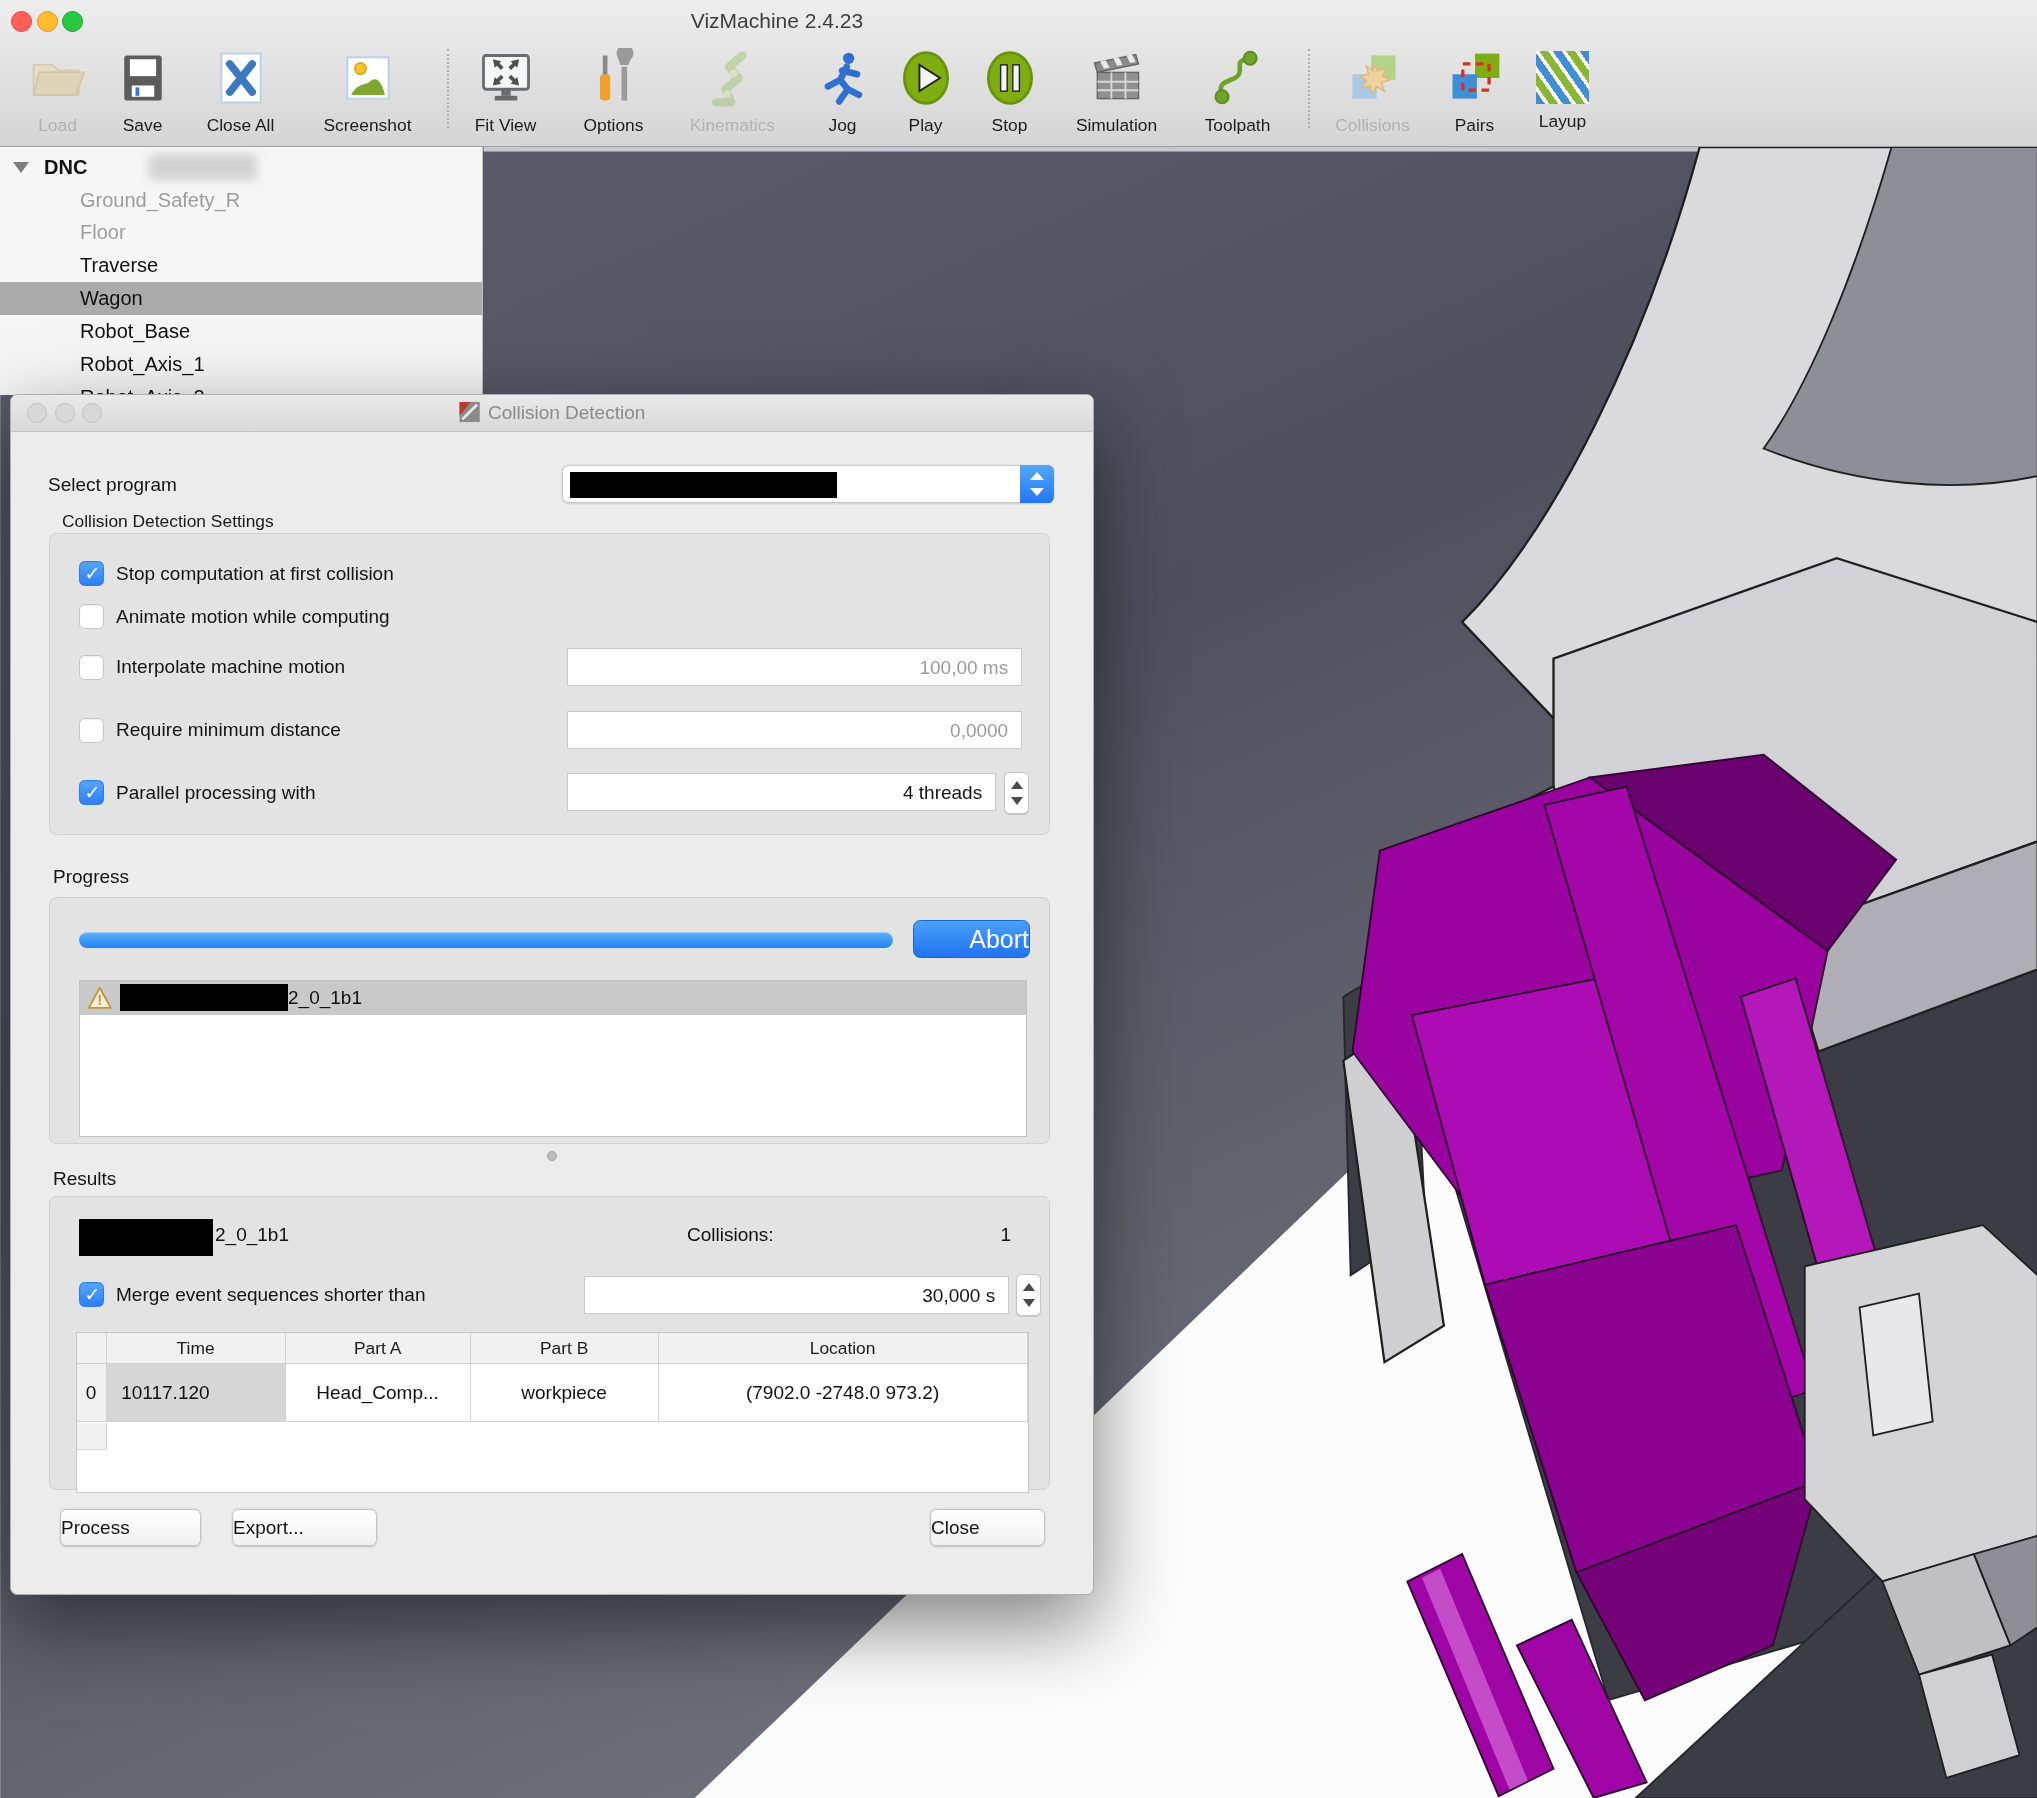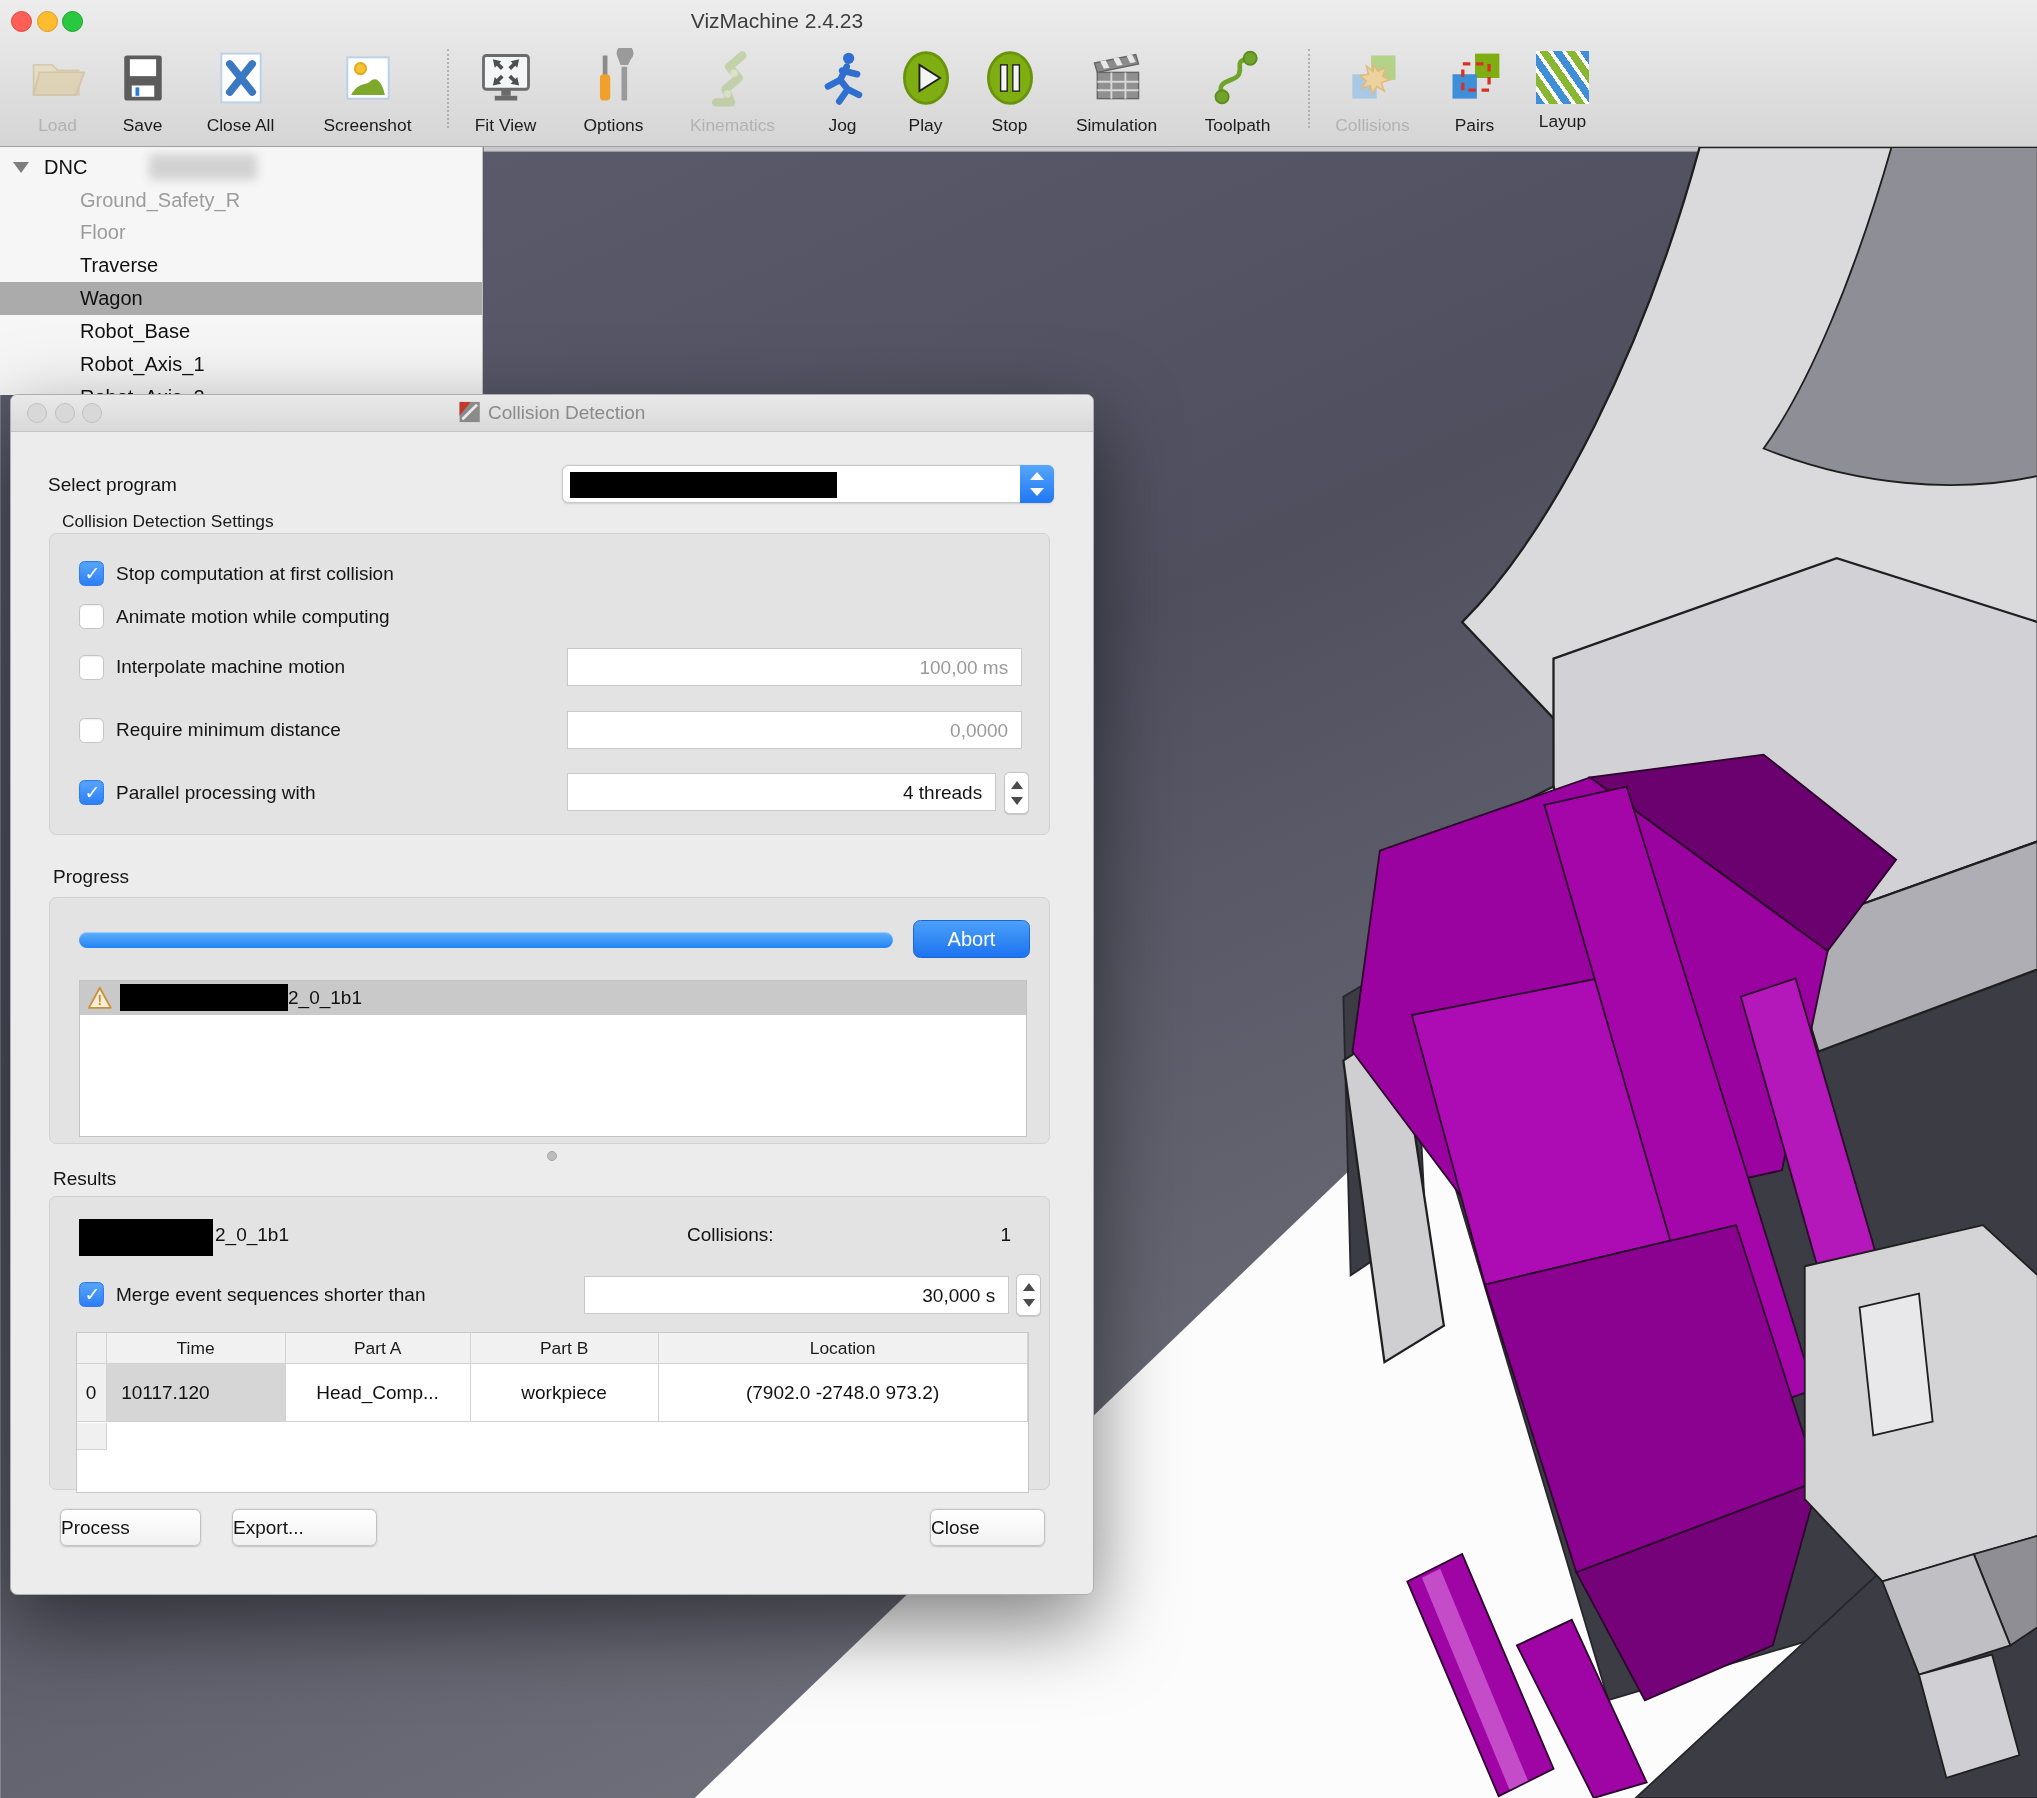--- a/index.html
+++ b/index.html
@@ -28,21 +28,21 @@
     border-left:2.7px dotted #b0b0b0; }
   
   .viewport { position:absolute; left:0; top:147px; width:2038px; height:1651px; }
   .viewport svg { display:block; }
   
   .sidebar { position:absolute; left:0; top:147px; width:483px; height:248px;
     background:#f6f6f6; border-right:0.9px solid #bfbfbf; overflow:hidden; }
   .tree-row { position:absolute; left:0; width:100%; height:33px; line-height:33px;
     font-size:20px; white-space:nowrap; }
   .tree-row .lbl { position:absolute; left:80px; }
-  .tree-root  { font-weight:normal; }
+  .tree-root  { font-weight:bold; }
   .tree-root .lbl { left:44px; }
   .tree-row.dim .lbl { color:#9c9c9c; }
   .tree-row.sel { background:#ababab; }
   .disclosure { position:absolute; left:12.8px; top:11px; width:0; height:0;
     border-left:8.2px solid transparent; border-right:8.2px solid transparent;
     border-top:11px solid #7e7e7e; }
   .tree-redact { position:absolute; left:149px; top:3.7px; width:108px; height:25.6px;
     background:#d2d2d2; filter:blur(4.6px); border-radius:3.7px; }
   
   .dialog { position:absolute; left:10px; top:394px; width:1084px; height:1201px;
@@ -91,22 +91,22 @@
     border-left:6.4px solid transparent; border-right:6.4px solid transparent;
     border-bottom:8.2px solid #4a4a4a; }
   .stepper::after { content:""; position:absolute; left:50%; bottom:8.2px; transform:translateX(-50%);
     border-left:6.4px solid transparent; border-right:6.4px solid transparent;
     border-top:8.2px solid #4a4a4a; }
   
   .progressbar { position:absolute; left:29px; top:34px; width:814px; height:15.5px;
     border-radius:8.2px; background:linear-gradient(#5fb0f9,#2283f2);
     box-shadow:inset 0 0.9px 0.9px rgba(255,255,255,.4); }
   .btn-blue { position:absolute; background:linear-gradient(#4ba0fa,#1d73ef);
-    border:0.9px solid #1a66d8; border-radius:7.3px; color:#fff; font-size:20px;
-    text-align:center; cursor:default; }
+    border:0.9px solid #1a66d8; border-radius:7.3px; color:#fff; font-size:25px;
+    text-align:right; cursor:default; }
   .listbox { position:absolute; left:29px; top:82px; width:948px; height:157px;
     background:#fff; border:0.9px solid #c2c2c2; }
   .list-row { position:absolute; left:0; top:0; width:100%; height:34px;
     background:#c9c9c9; line-height:34px; font-size:19px; }
   .list-row .redact { position:absolute; left:40px; top:2.7px; width:168px; height:27.4px; background:#000; }
   .list-row .txt { position:absolute; left:208px; }
   .warn-icon { position:absolute; left:7.3px; top:3.7px; }
   .splitter-dot { position:absolute; left:50%; transform:translateX(-50%); width:10px; height:10px;
     border-radius:50%; background:#bdbdbd; border:0.9px solid #a5a5a5; }
   

